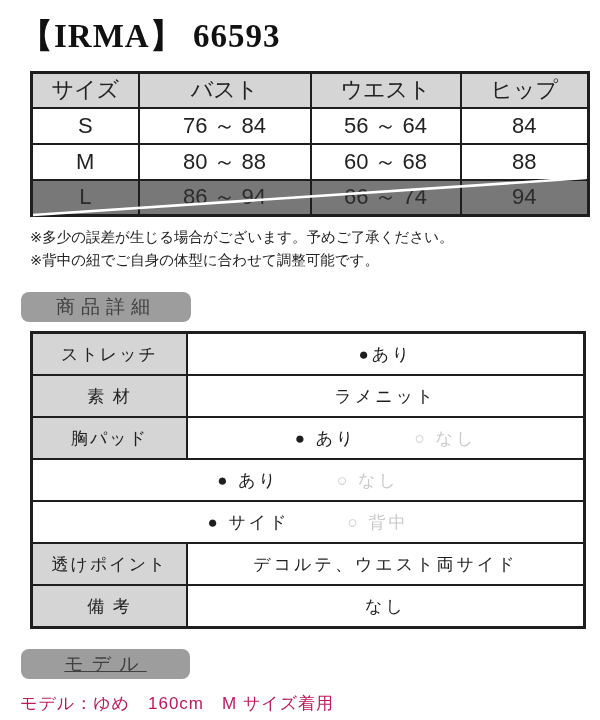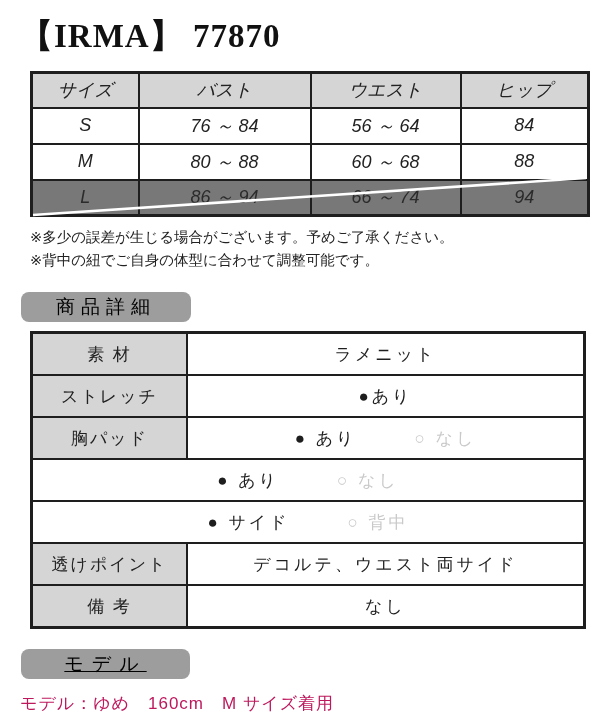--- a/index.html
+++ b/index.html
@@ -20,22 +20,21 @@
     letter-spacing:1px;
   }
 
   
   .size-wrap { position:relative; margin:12px 14px 0 30px; }
   table.size-table {
     width:556px;
     border-collapse:collapse;
     table-layout:fixed;
     border:3px solid #1e1e1e;
-    font-size:18px;
-    font-style:italic;
+    font-size:22px;
   }
   table.size-table th, table.size-table td {
     border:2px solid #1e1e1e;
     text-align:center;
     height:36px;
     font-weight:400;
     color:#222;
   }
   table.size-table th { background:#d5d5d5; height:35px; }
   table.size-table td { background:#ffffff; }
@@ -50,21 +49,21 @@
   
   .notes { margin:9px 14px 0 30px; font-size:14.5px; line-height:1.6; color:#222; }
 
   
   .section-badge {
     display:block;
     margin:20px 0 0 21px;
     width:170px; height:30px;
     background:#9d9d9d;
     border-radius:8px;
-    color:#000000;
+    color:#404040;
     font-size:19px;
     letter-spacing:6px;
     text-align:center;
     line-height:30px;
   }
   .section-badge.model { width:169px; letter-spacing:8px;text-decoration:underline; }
 
   
   .detail-table {
     margin:9px 14px 0 30px;
@@ -92,21 +91,21 @@
   }
   .d-value .opt + .opt { margin-left:58px; }
   .opt.muted { color:#c9c9c9; }
 
   
   .model-info { margin:13px 0 0 20px; font-size:17px; letter-spacing:1px; color:#be185d; }
 </style>
 </head>
 <body>
 
-<h1 class="page-title">【IRMA】 77870</h1>
+<h1 class="page-title">【IRMA】 66593</h1>
 
 <div class="size-wrap">
   <table class="size-table">
     <thead>
       <tr>
         <th style="width:107px">サイズ</th>
         <th style="width:172px">バスト</th>
         <th style="width:150px">ウエスト</th>
         <th style="width:128px">ヒップ</th>
       </tr>
@@ -139,29 +138,29 @@
 
 <div class="notes">
   <div>※多少の誤差が生じる場合がございます。予めご了承ください。</div>
   <div>※背中の紐でご自身の体型に合わせて調整可能です。</div>
 </div>
 
 <div class="section-badge">商品詳細</div>
 
 <div class="detail-table">
   <div class="d-row">
+    <div class="d-label">ストレッチ</div>
+    <div class="d-value">
+      <span class="opt">●あり</span>
+    </div>
+  </div>
+  <div class="d-row">
     <div class="d-label">素 材</div>
     <div class="d-value">
       <span class="opt">ラメニット</span>
-    </div>
-  </div>
-  <div class="d-row">
-    <div class="d-label">ストレッチ</div>
-    <div class="d-value">
-      <span class="opt">●あり</span>
     </div>
   </div>
   <div class="d-row">
     <div class="d-label">胸パッド</div>
     <div class="d-value">
       <span class="opt">● あり</span>
       <span class="opt muted">○ なし</span>
     </div>
   </div>
   <div class="d-row">

